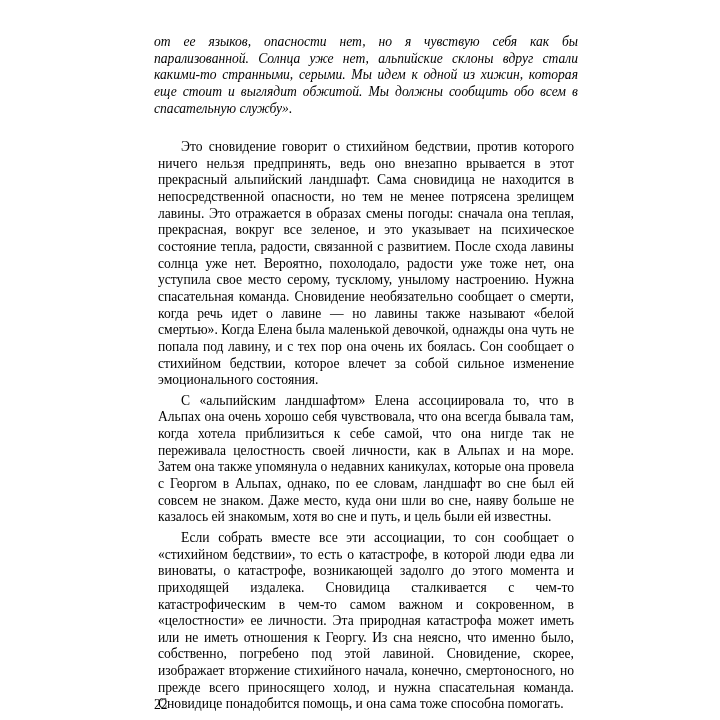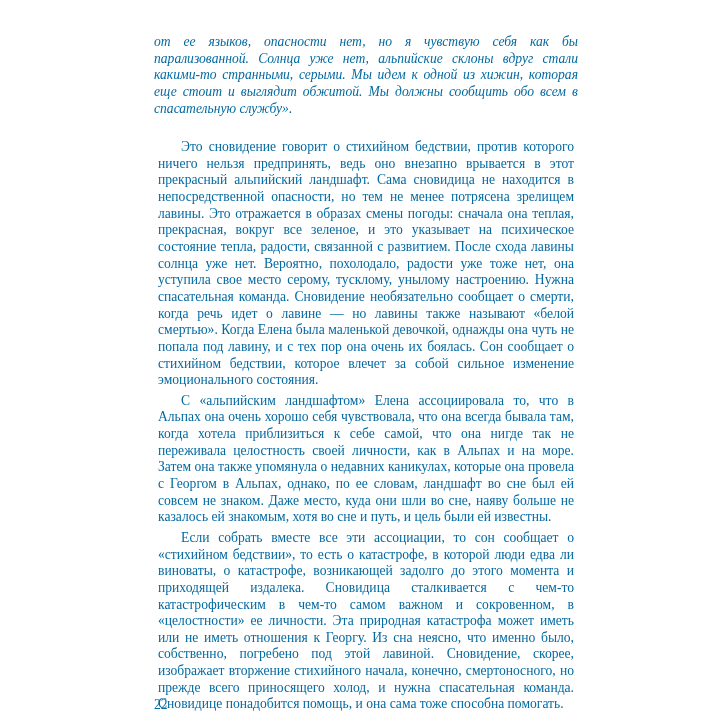--- a/index.html
+++ b/index.html
@@ -6,21 +6,21 @@
     margin: 0;
     padding: 0;
     background: #ffffff;
   }
   .page {
     position: relative;
     width: 616px;
     height: 720px;
     background: #ffffff;
     font-family: "Liberation Serif", serif;
-    color: #0369a1;
+    color: #000000;
     overflow: hidden;
     text-decoration: underline;
   }
   .content {
     position: absolute;
     left: 154px;
     top: 34px;
     width: 424px;
     font-size: 13.6px;
     line-height: 1.225;

